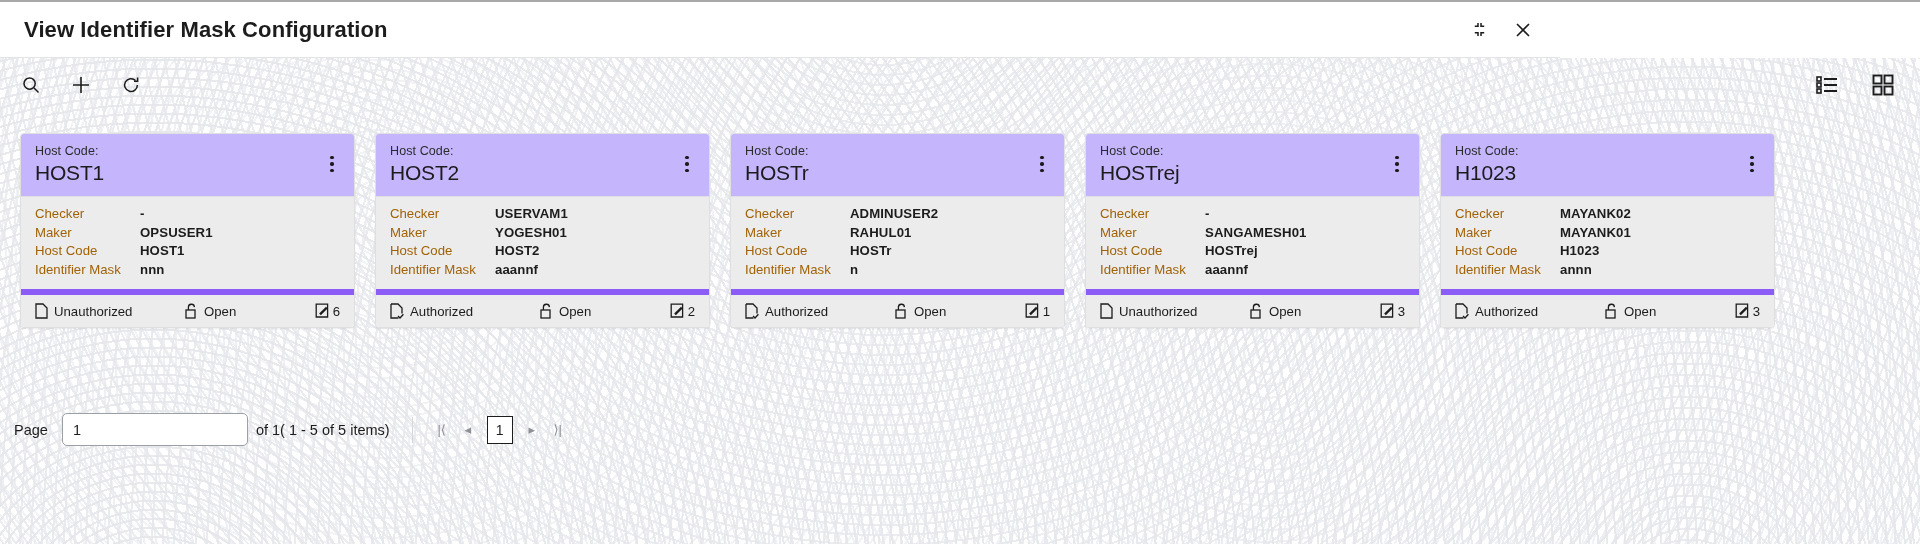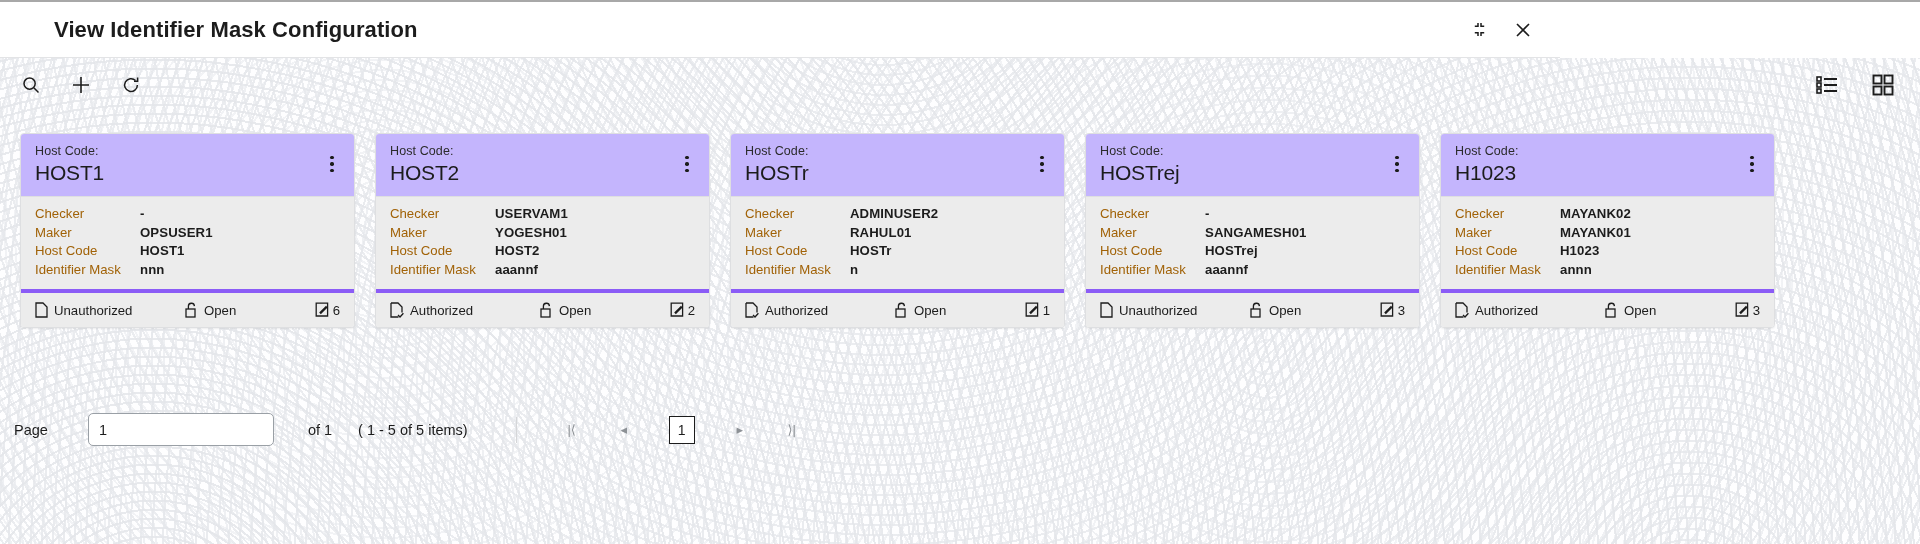--- a/index.html
+++ b/index.html
@@ -11,21 +11,21 @@
     -webkit-font-smoothing:antialiased;
   }
 
   
   .window { position:relative; width:1920px; height:544px; background:#fff; border-top:2px solid #a8a8a8; }
 
   
   .titlebar {
     position:absolute; left:0; top:0; width:1560px; height:56px;
     background:#ffffff; border-bottom:1px solid #e3e4e6;
-    display:flex; align-items:center;padding-left:30px;
+    display:flex; align-items:center;
   }
   .title {
     margin-left:24px;
     font-size:22px; font-weight:bold; letter-spacing:.1px; color:#1c1c1c;
   }
   .titlebar-actions { margin-left:auto; display:flex; align-items:center; gap:22px; margin-right:26px; }
   .tb-icon { width:22px; height:22px; display:flex; align-items:center; justify-content:center; cursor:pointer; color:#1c1c1c; }
 
   
   .bodyarea {
@@ -69,33 +69,33 @@
 
   .card-body {
     background:#ececec; border-top:1px solid #dedfe1;
     padding:8px 14px 10px 14px;
   }
   .frow { display:flex; font-size:13.2px; line-height:18.5px; }
   .fkey { width:105px; flex:0 0 105px; color:#a16207; font-weight:normal; }
   .fval { color:#1c1c1c; font-weight:bold; letter-spacing:.1px; }
 
   .card-foot {
-    background:#ececec; border-top:4px solid #8b5cf6;
+    background:#ececec; border-top:6px solid #8b5cf6;
     height:38px; display:flex; align-items:center; padding:0 14px;
     font-size:13.2px; color:#1c1c1c;
   }
   .foot-item { display:flex; align-items:center; gap:6px; }
   .foot-status { flex:0 0 150px; }
   .foot-lock { flex:0 0 100px; }
   .foot-edit { margin-left:auto; display:flex; align-items:center; gap:3px; }
 
   
   .pager {
     position:absolute; left:14px; top:355px;
-    display:flex; align-items:center; font-size:14.5px; color:#1c1c1c;gap:26px;
+    display:flex; align-items:center; font-size:14.5px; color:#1c1c1c;
   }
   .pager-label { margin-right:14px; }
   .pager-input {
     width:186px; height:33px; border:1px solid #9aa0a6; border-radius:5px;
     background:#fff; font-family:"Liberation Sans", sans-serif; font-size:14.5px;
     color:#1c1c1c; padding:0 10px; outline:none;
   }
   .pager-of { margin-left:8px; }
   .pager-count { }
   .pager-sep { width:1px; height:26px; background:#d5d6d8; margin:0 16px 0 22px; }

